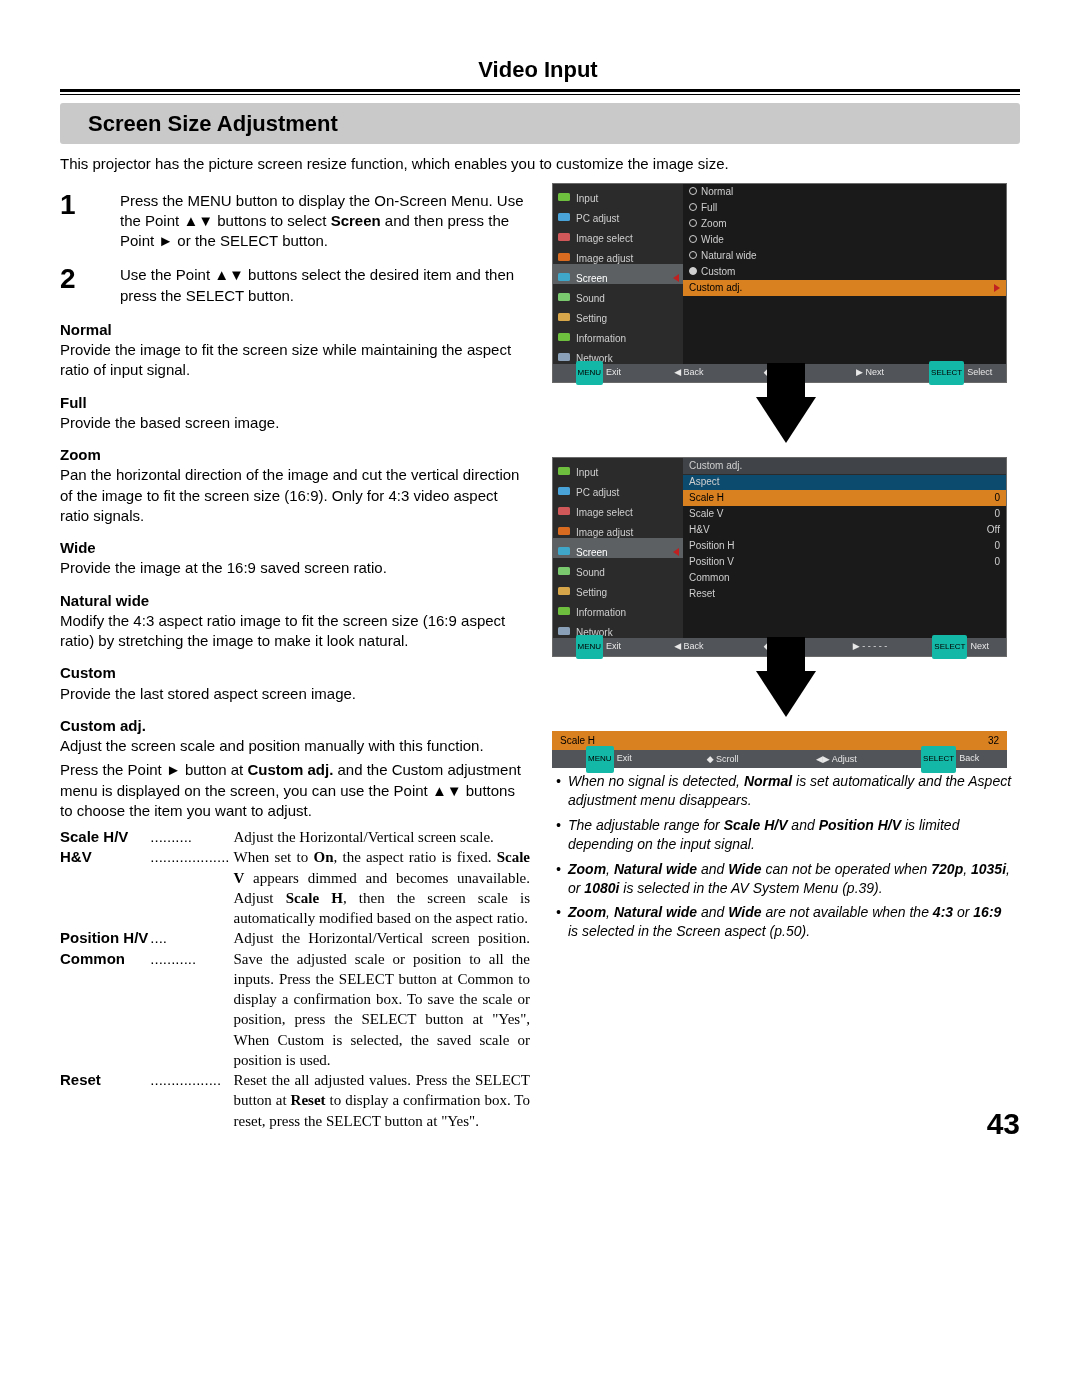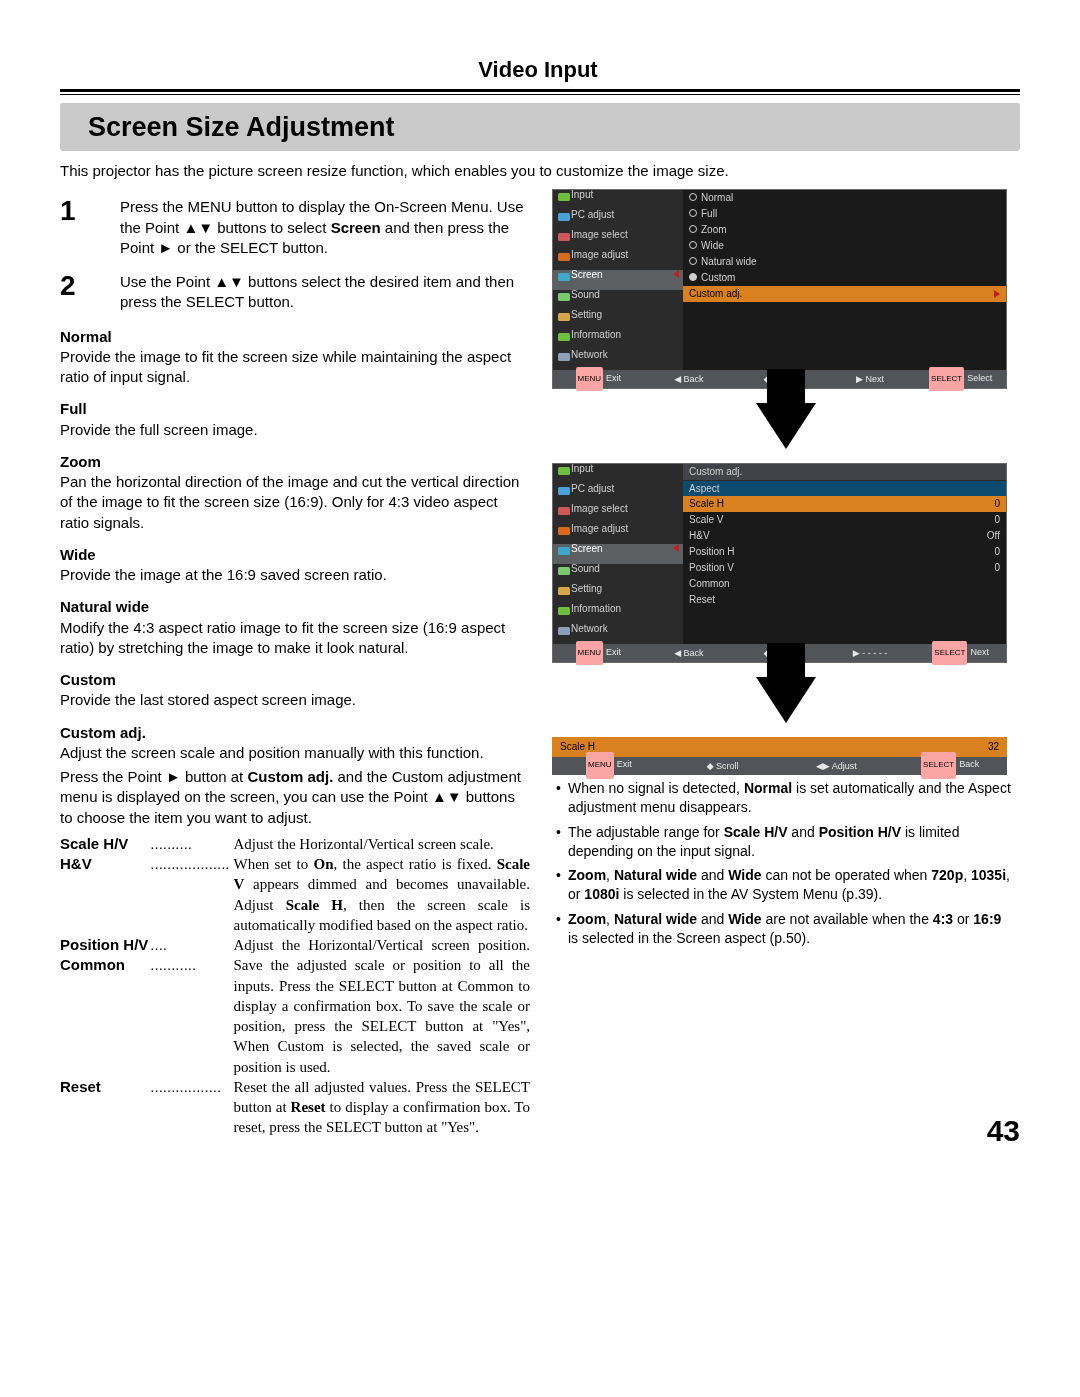--- a/index.html
+++ b/index.html
@@ -17,21 +17,21 @@
     text-align: center;
     font-weight: bold;
     font-size: 22px;
     padding-right: 4px;
   }
   .hr1 { border: none; border-top: 3px solid #000; margin: 4px 0 2px; }
   .hr2 { border: none; border-top: 1px solid #000; margin: 0 0 8px; }
   .banner {
     background: #c9c9c9;
     font-weight: bold;
-    font-size: 27px;
+    font-size: 22px;
     padding: 6px 28px;
     border-radius: 3px;
     margin: 6px 0 10px;
   }
   .intro { margin: 6px 0 8px 0; }
   .two-col { display: flex; gap: 22px; align-items: flex-start; }
   .left { flex: 0 0 470px; }
   .right { flex: 1; }
   .step { display: flex; margin: 8px 0 14px; }
   .step-num { font: bold 28px/1 Arial; width: 32px; }
@@ -41,40 +41,40 @@
   .adj-table { display: table; width: 100%; margin-top: 6px; }
   .adj-row { display: table-row; }
   .adj-key { display: table-cell; white-space: nowrap; font-weight: bold; vertical-align: top; padding-right: 2px; }
   .adj-dots { display: table-cell; white-space: nowrap; vertical-align: top; padding: 0 4px 0 0; }
   .adj-val { display: table-cell; vertical-align: top; text-align: justify; font-family: Liberation Serif, serif; }
   .screen-label { font-weight: bold; margin: 0 0 6px 0; }
   
   .osd { width: 455px; border: 1px solid #6a6a6a; background: #2b2b2b; color: #cfcfcf; font-size: 10px; line-height: 1; }
   .osd .top { display:flex; }
   .osd .side { width: 130px; }
-  .osd .side-row { display:flex; align-items:flex-start; height:20px; padding:0 4px; }
+  .osd .side-row { display:flex; align-items:flex-end; height:20px; padding:0 4px; gap:5px; }
   .osd .side-row.sel { background:#5c6063; color:#fff; }
   .osd .side-row .ico { display:inline-flex; width:14px; height:14px; align-items:center; justify-content:center; }
   .osd .main { flex:1; background:#1a1a1a; min-height: 128px; }
   .opt-row { display:flex; align-items:center; justify-content:space-between; height:16px; padding:0 6px; }
   .opt-row.sel { background:#d98020; color:#000; }
   .radio { width:8px; height:8px; border:1px solid #cfcfcf; border-radius:50%; display:inline-block; margin-right:4px; }
   .radio.filled { background:#cfcfcf; }
   .osd-foot { display:flex; background:#515459; height:18px; align-items:center; color:#e8e8e8; font-size:9px; }
   .osd-foot span { flex:1; text-align:center; }
-  .pill { display:inline-block; background:#fca5a5; color:#000; border-radius:2px; padding:8px 2px; font-size:8px; margin-right:3px; }
+  .pill { display:inline-block; background:#14b8a6; color:#000; border-radius:2px; padding:8px 2px; font-size:8px; margin-right:3px; }
   .arrow-down { width:0; height:0; border-left:30px solid transparent; border-right:30px solid transparent; border-top:46px solid #000; margin: 14px auto; position:relative; }
   .arrow-down::before { content:''; position:absolute; top:-80px; left:-19px; width:38px; height:36px; background:#000; }
   .osd3 { width:455px; }
   .osd3 .bar1 { background:#d98020; color:#000; font-size:10px; display:flex; justify-content:space-between; padding:3px 8px; }
   .osd3 .bar2 { display:flex; background:#515459; height:18px; align-items:center; color:#e8e8e8; font-size:9px; }
   .osd3 .bar2 span { flex:1; text-align:center; }
   .note-head { margin-top: 180px; font-weight:bold; }
   .note-head::before { content:"✓"; margin-right:3px; }
-  .note-list { margin:4px 7px 0 4px; padding:0; list-style:none; font-size:14px; }
+  .note-list { margin:4px 7px 0 4px; padding:0; list-style:none; font-size:14px;font-style:italic; }
   .note-list li { position:relative; padding-left:12px; margin-bottom:6px; text-align:left; }
   .note-list li::before { content:"•"; position:absolute; left:0; top:0; }
   .page-num { position:absolute; bottom:20px; right:60px; font: bold 30px Arial; }
   .tri-l { display:inline-block; width:0; height:0; border-top:4px solid transparent; border-bottom:4px solid transparent; border-right:6px solid #c02020; }
   .tri-r { display:inline-block; width:0; height:0; border-top:4px solid transparent; border-bottom:4px solid transparent; border-left:6px solid #c02020; }
   svg { display:block; }
 </style>
 </head>
 <body>
 
@@ -93,21 +93,21 @@
       </div>
       <div class="step">
         <div class="step-num">2</div>
         <div class="step-txt">Use the Point ▲▼ buttons select the desired item and then press the SELECT button.</div>
       </div>
 
       <div class="hdr">Normal</div>
       <div class="block">Provide the image to fit the screen size while maintaining the aspect ratio of input signal.</div>
 
       <div class="hdr">Full</div>
-      <div class="block">Provide the full screen image.</div>
+      <div class="block">Provide the based screen image.</div>
 
       <div class="hdr">Zoom</div>
       <div class="block">Pan the horizontal direction of the image and cut the vertical direction of the image to fit the screen size (16:9). Only for 4:3 video aspect ratio signals.</div>
 
       <div class="hdr">Wide</div>
       <div class="block">Provide the image at the 16:9 saved screen ratio.</div>
 
       <div class="hdr">Natural wide</div>
       <div class="block">Modify the 4:3 aspect ratio image to fit the screen size (16:9 aspect ratio) by stretching the image to make it look natural.</div>
 

